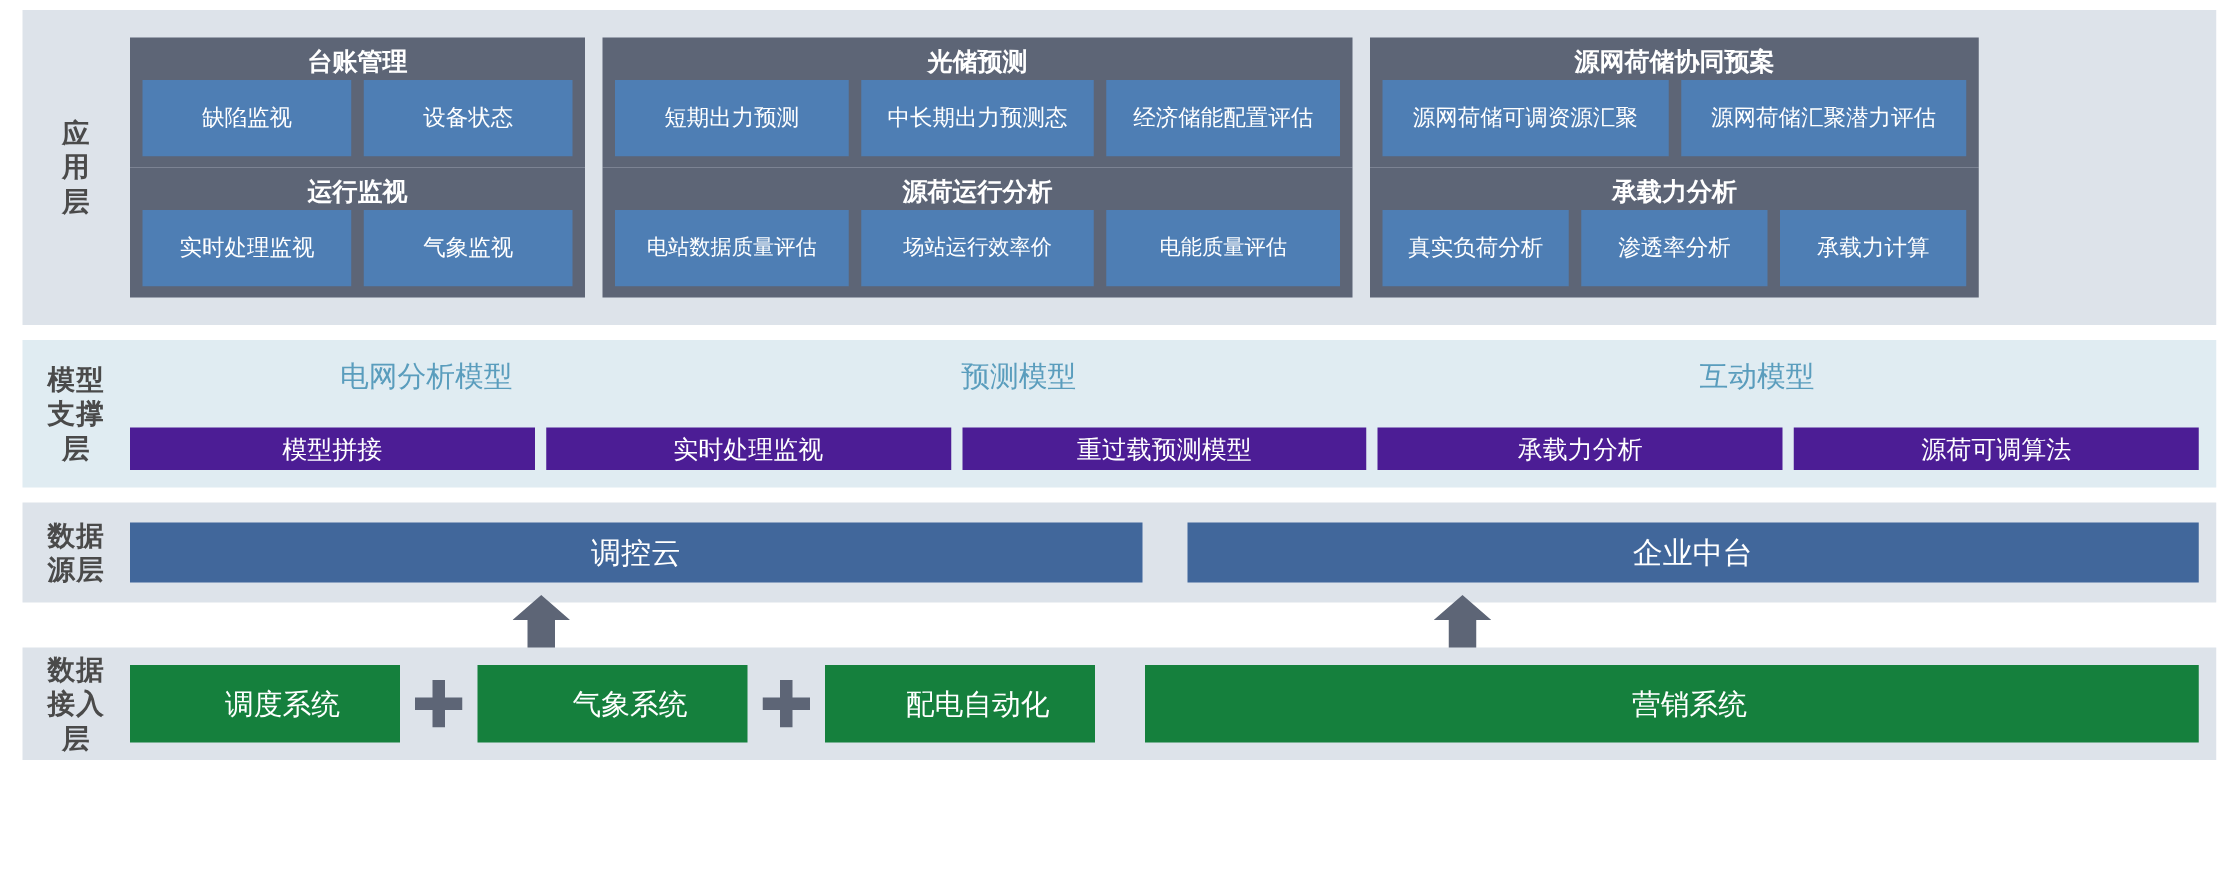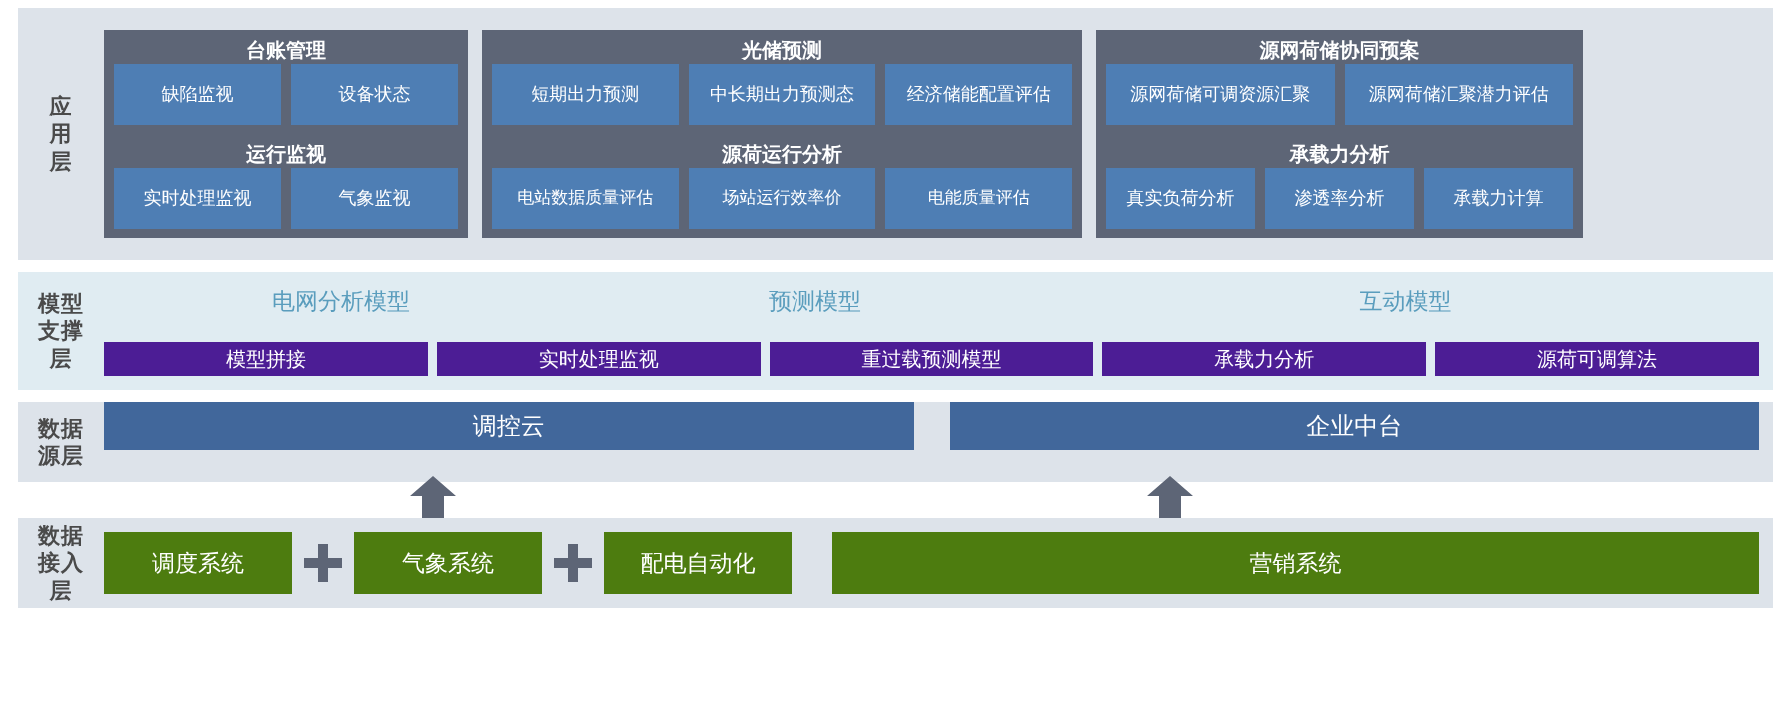--- a/index.html
+++ b/index.html
@@ -128,21 +128,21 @@
   }
 
   
   #source-band {
     left: 18px; top: 402px; width: 1755px; height: 80px;
     background: #dde3ea;
   }
   .source-body {
     flex: 1 1 auto;
     display: flex;
-    align-items: flex-start;
+    align-items: center;
     gap: 36px;
     padding-right: 14px;
     box-sizing: border-box;
   }
   .sbox {
     background: #41679b;
     color: #fff;
     font-size: 24px;
     height: 48px;
     display: flex; align-items: center; justify-content: center;
@@ -161,25 +161,25 @@
     background: #dde3ea;
   }
   .access-body {
     flex: 1 1 auto;
     display: flex;
     align-items: center;
     padding-right: 14px;
     box-sizing: border-box;
   }
   .abox {
-    background: #4d7c0f;
+    background: #15803d;
     color: #fff;
     font-size: 23px;
     height: 62px;
-    display: flex; align-items: center; justify-content: center;
+    display: flex; align-items: center; justify-content: center; padding-left: 28px;
   }
   .ab-w { flex: 0 0 188px; }
   .ab-last { flex: 1 1 auto; margin-left: 40px; }
   .plus {
     flex: 0 0 62px;
     display: flex; align-items: center; justify-content: center;
     color: #5d6576;
   }
 </style>
 </head>

